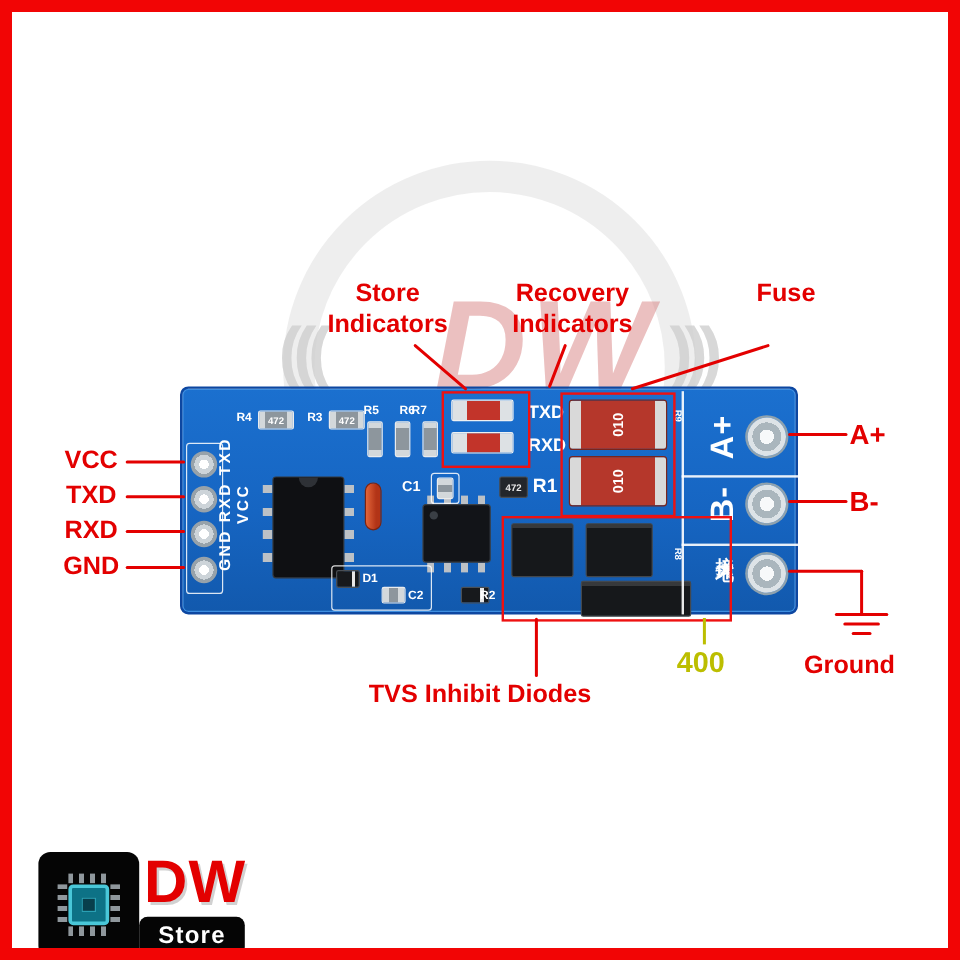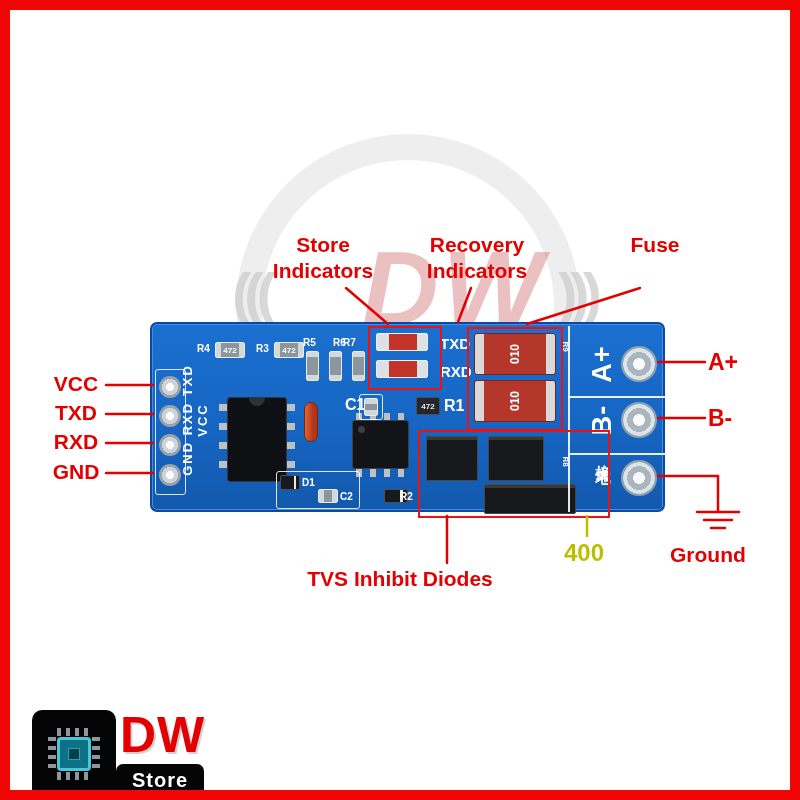--- a/index.html
+++ b/index.html
@@ -131,21 +131,21 @@
     </div>
 
     <div class="cap-orange"></div>
 
     <div class="pins-h" style="left:204px;top:89px;width:49px;"></div>
     <div class="pins-h" style="left:204px;top:145px;width:49px;"></div>
     <div class="soic">
       <div class="soic-dot"></div>
     </div>
 
-    <div class="wlab" style="left:193px;top:74px;font-size:16px;">C1</div>
+    <div class="wlab" style="left:183px;top:74px;font-size:12px;">C1</div>
     <div class="silk-box" style="left:207px;top:70px;width:24px;height:26px;"></div>
     <div class="smdv" style="left:212px;top:74px;width:14px;height:18px;"></div>
     <div class="smd-dark" style="left:264px;top:73px;width:24px;height:18px;">472</div>
     <div class="wlab" style="left:292px;top:75px;font-size:16px;">R1</div>
 
     <div class="redbox" style="left:216px;top:2px;width:74px;height:64px;"></div>
     <div class="led" style="left:224px;top:9px;"></div>
     <div class="led" style="left:224px;top:36px;"></div>
     <div class="led-lab" style="left:288px;top:11px;">TXD</div>
     <div class="led-lab" style="left:288px;top:39px;">RXD</div>

